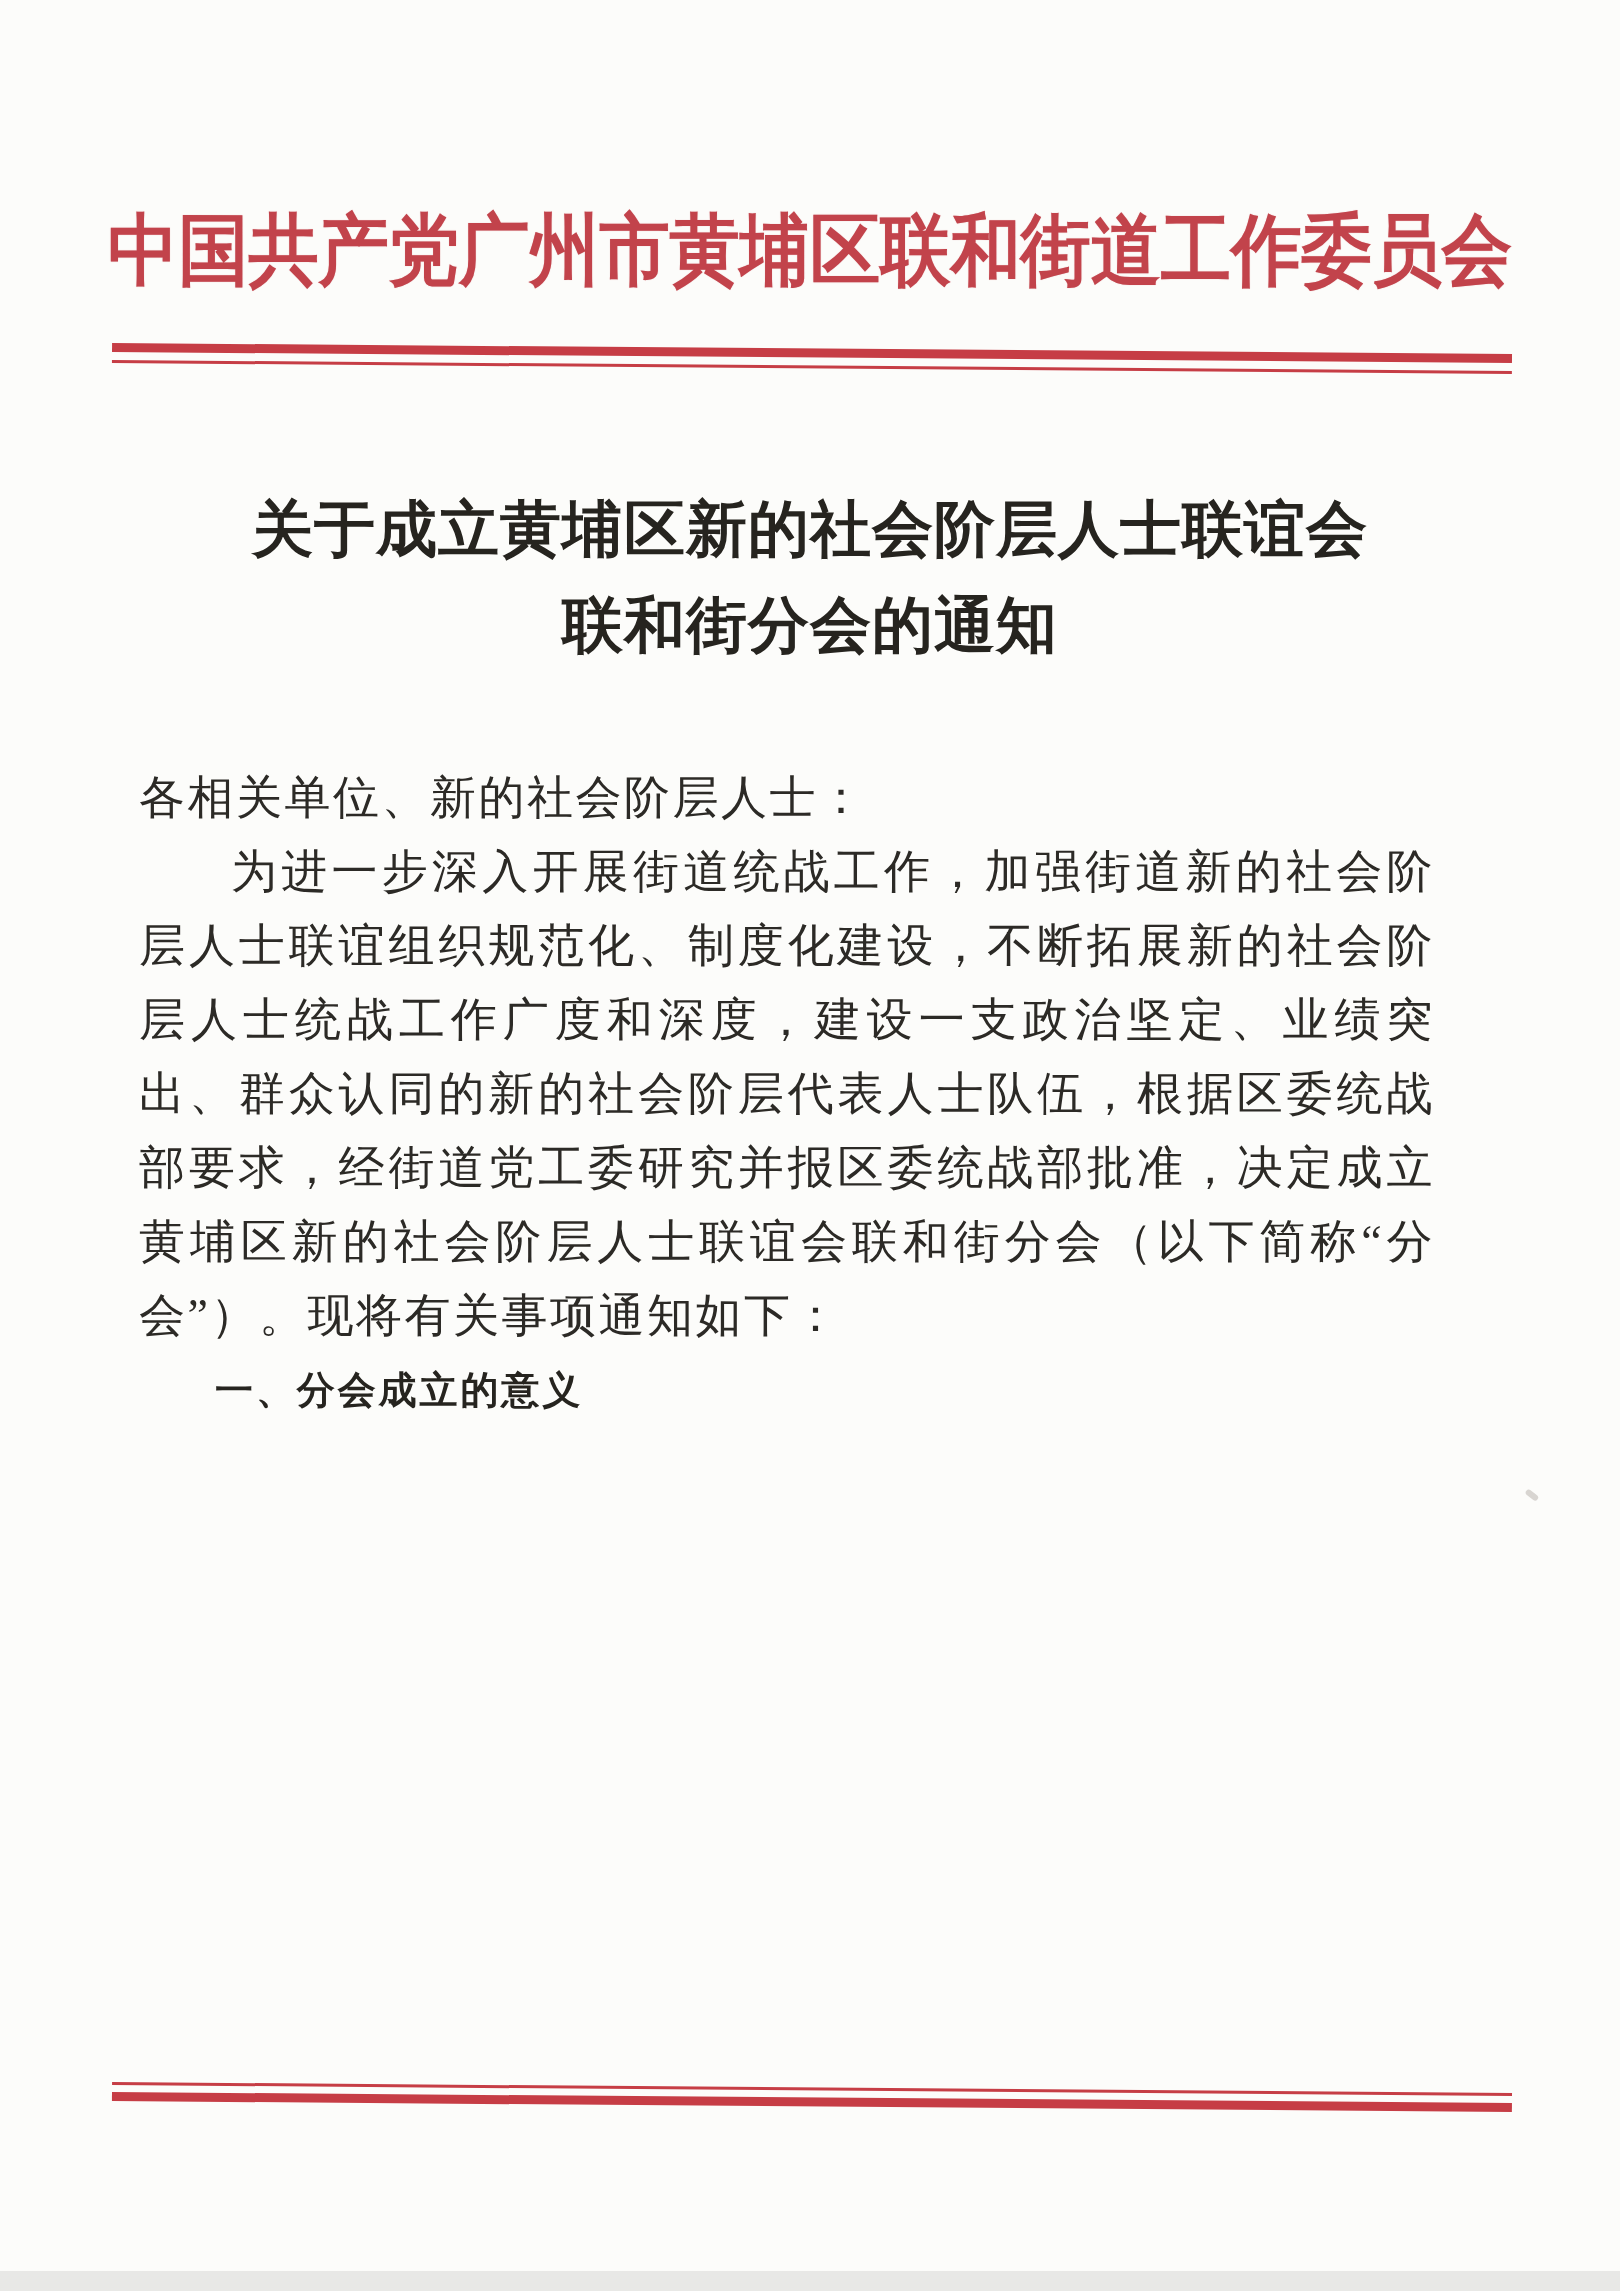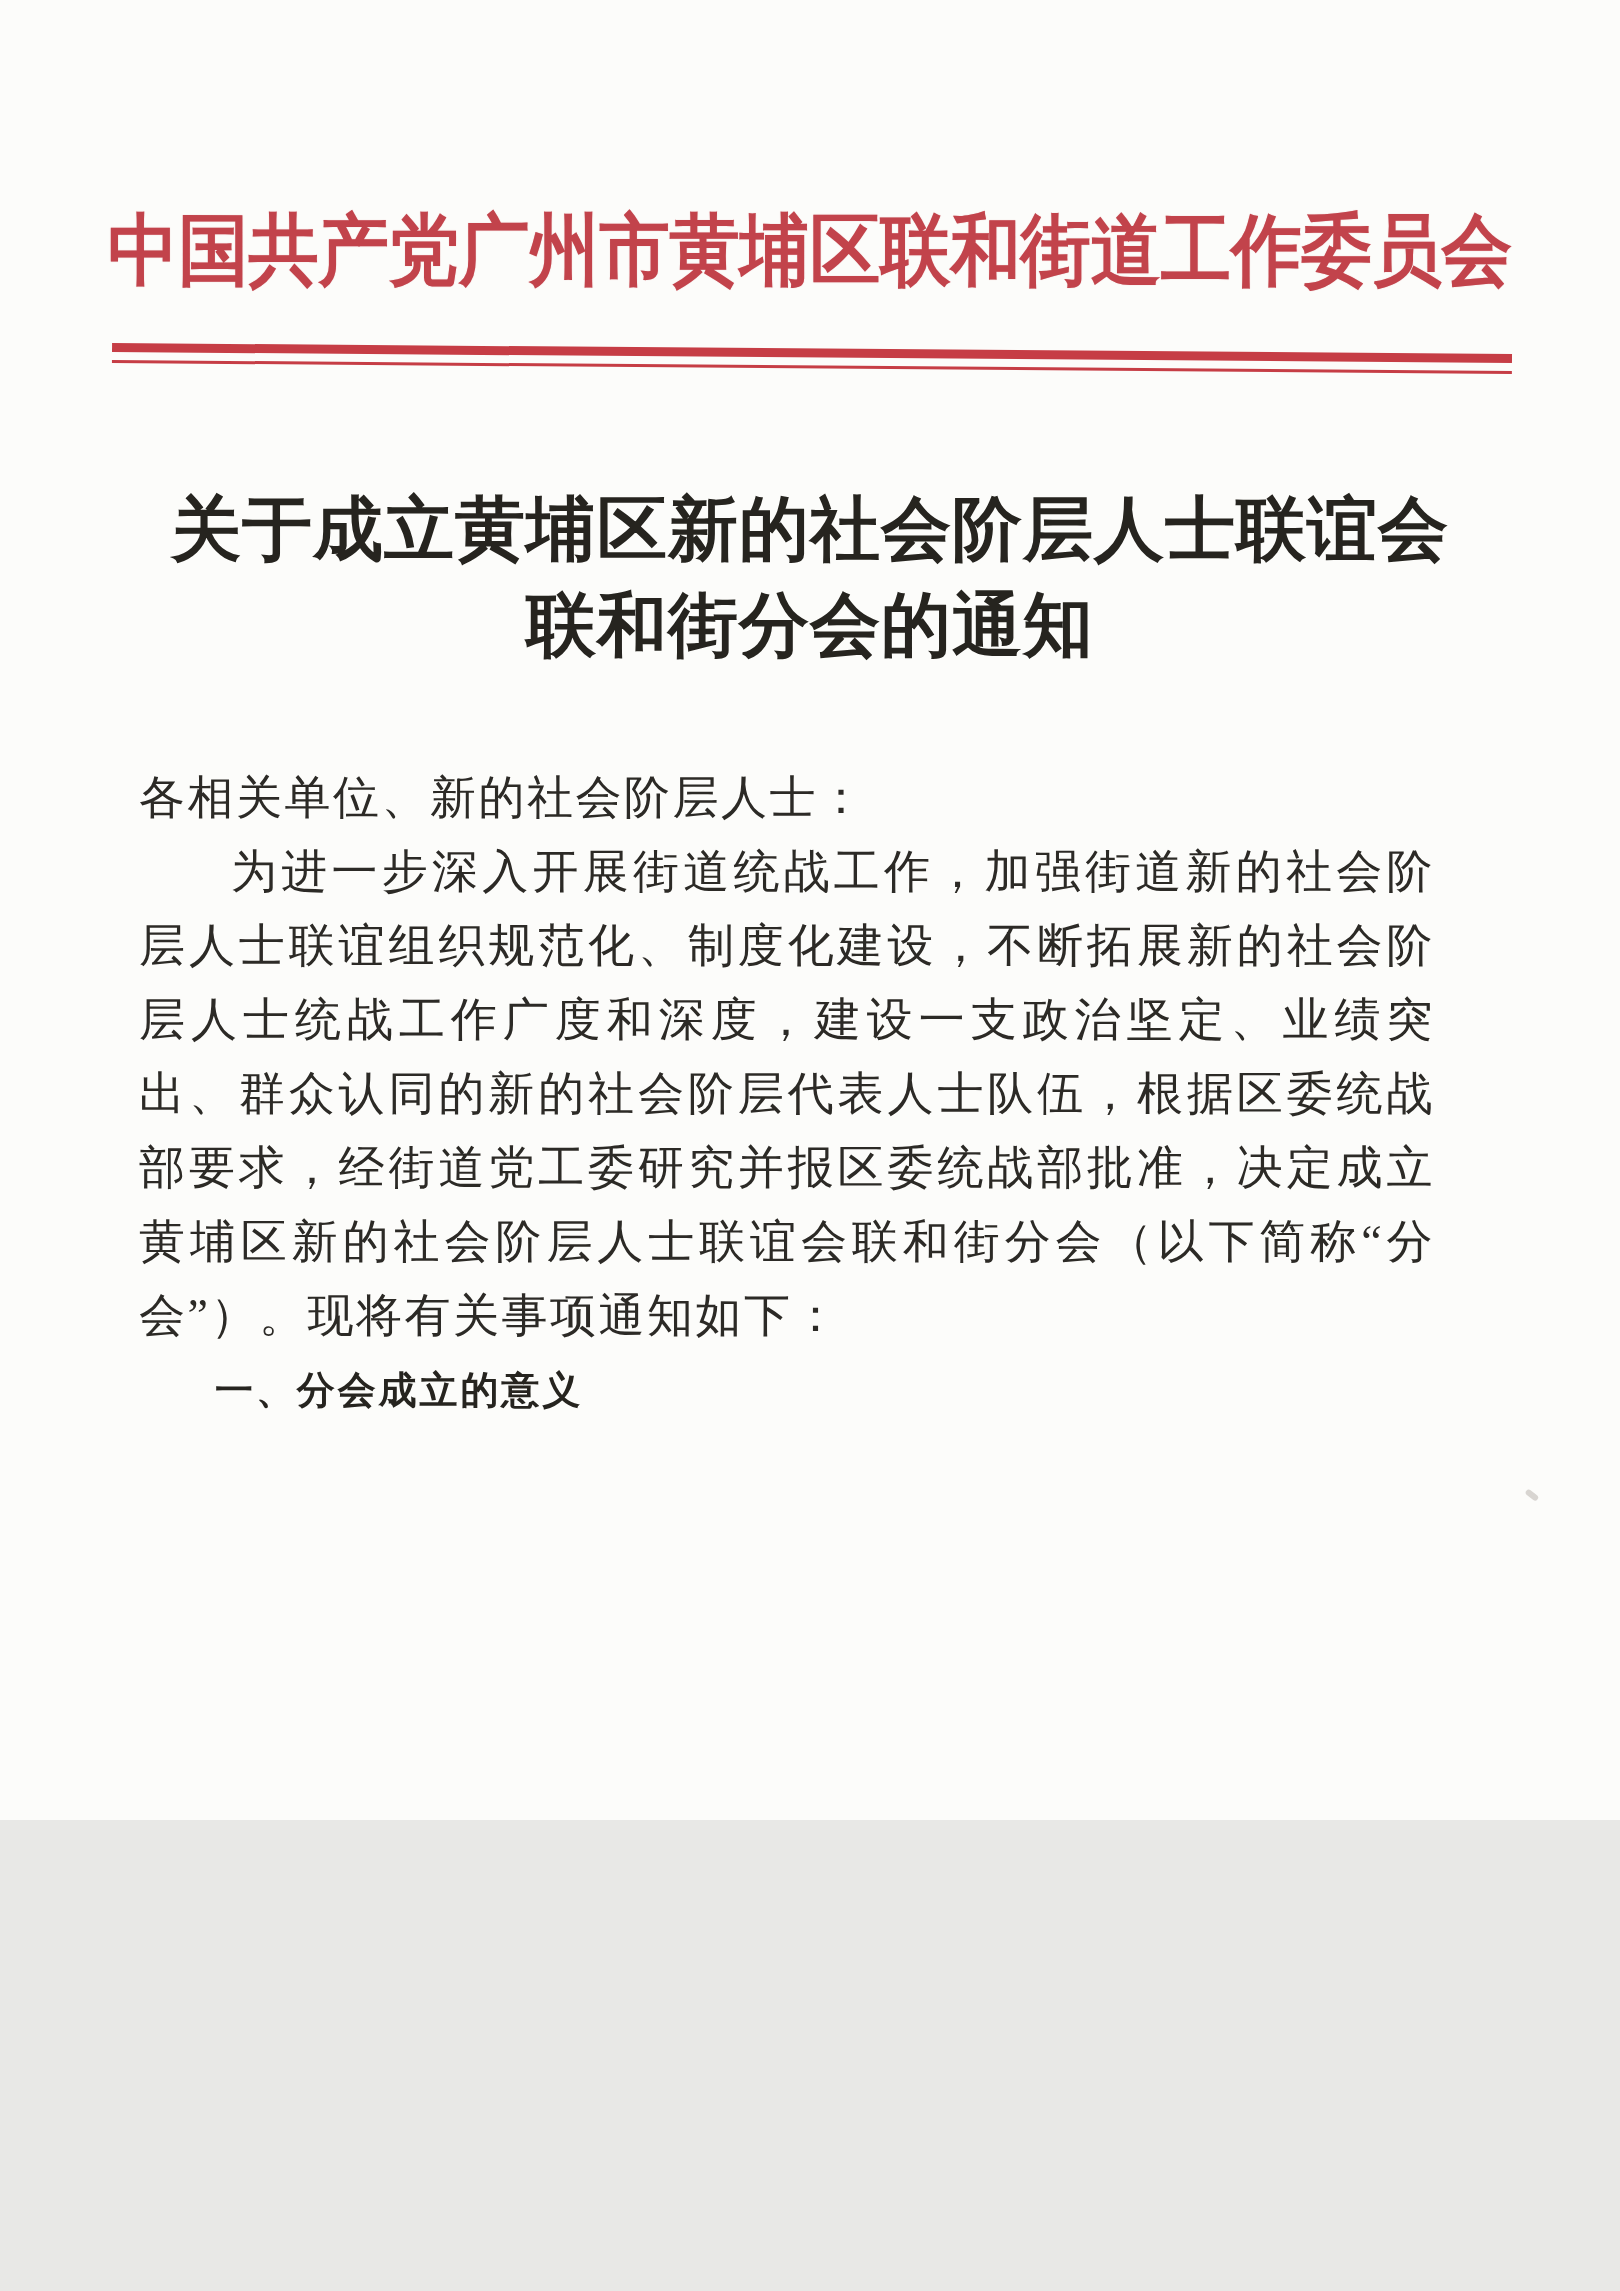--- a/index.html
+++ b/index.html
@@ -3,21 +3,21 @@
 <meta charset="utf-8">
 <style>
   html, body {
     margin: 0;
     padding: 0;
     background: #e8e8e6;
   }
   .page {
     position: relative;
     width: 1620px;
-    height: 1820px;
+    height: 2271px;
     margin: 0 auto;
     background: #fcfcfa;
     overflow: hidden;
     font-family: "Liberation Serif", "DejaVu Serif", serif;
   }
   
   .letterhead {
     position: absolute;
     top: 192px;
     left: 0;
@@ -47,21 +47,21 @@
   .rule-bottom .thick { margin-top: 6.9px; }
   
   .doc-title {
     position: absolute;
     top: 482px;
     left: 0;
     width: 100%;
     text-align: center;
     color: #26241f;
     font-weight: 700;
-    font-size: 70px;
+    font-size: 61px;
     line-height: 96px;
     letter-spacing: 1px;
   }
   
   .body-block {
     position: absolute;
     top: 761px;
     left: 139px;
     width: 1296px;
     color: #2c2a26;

